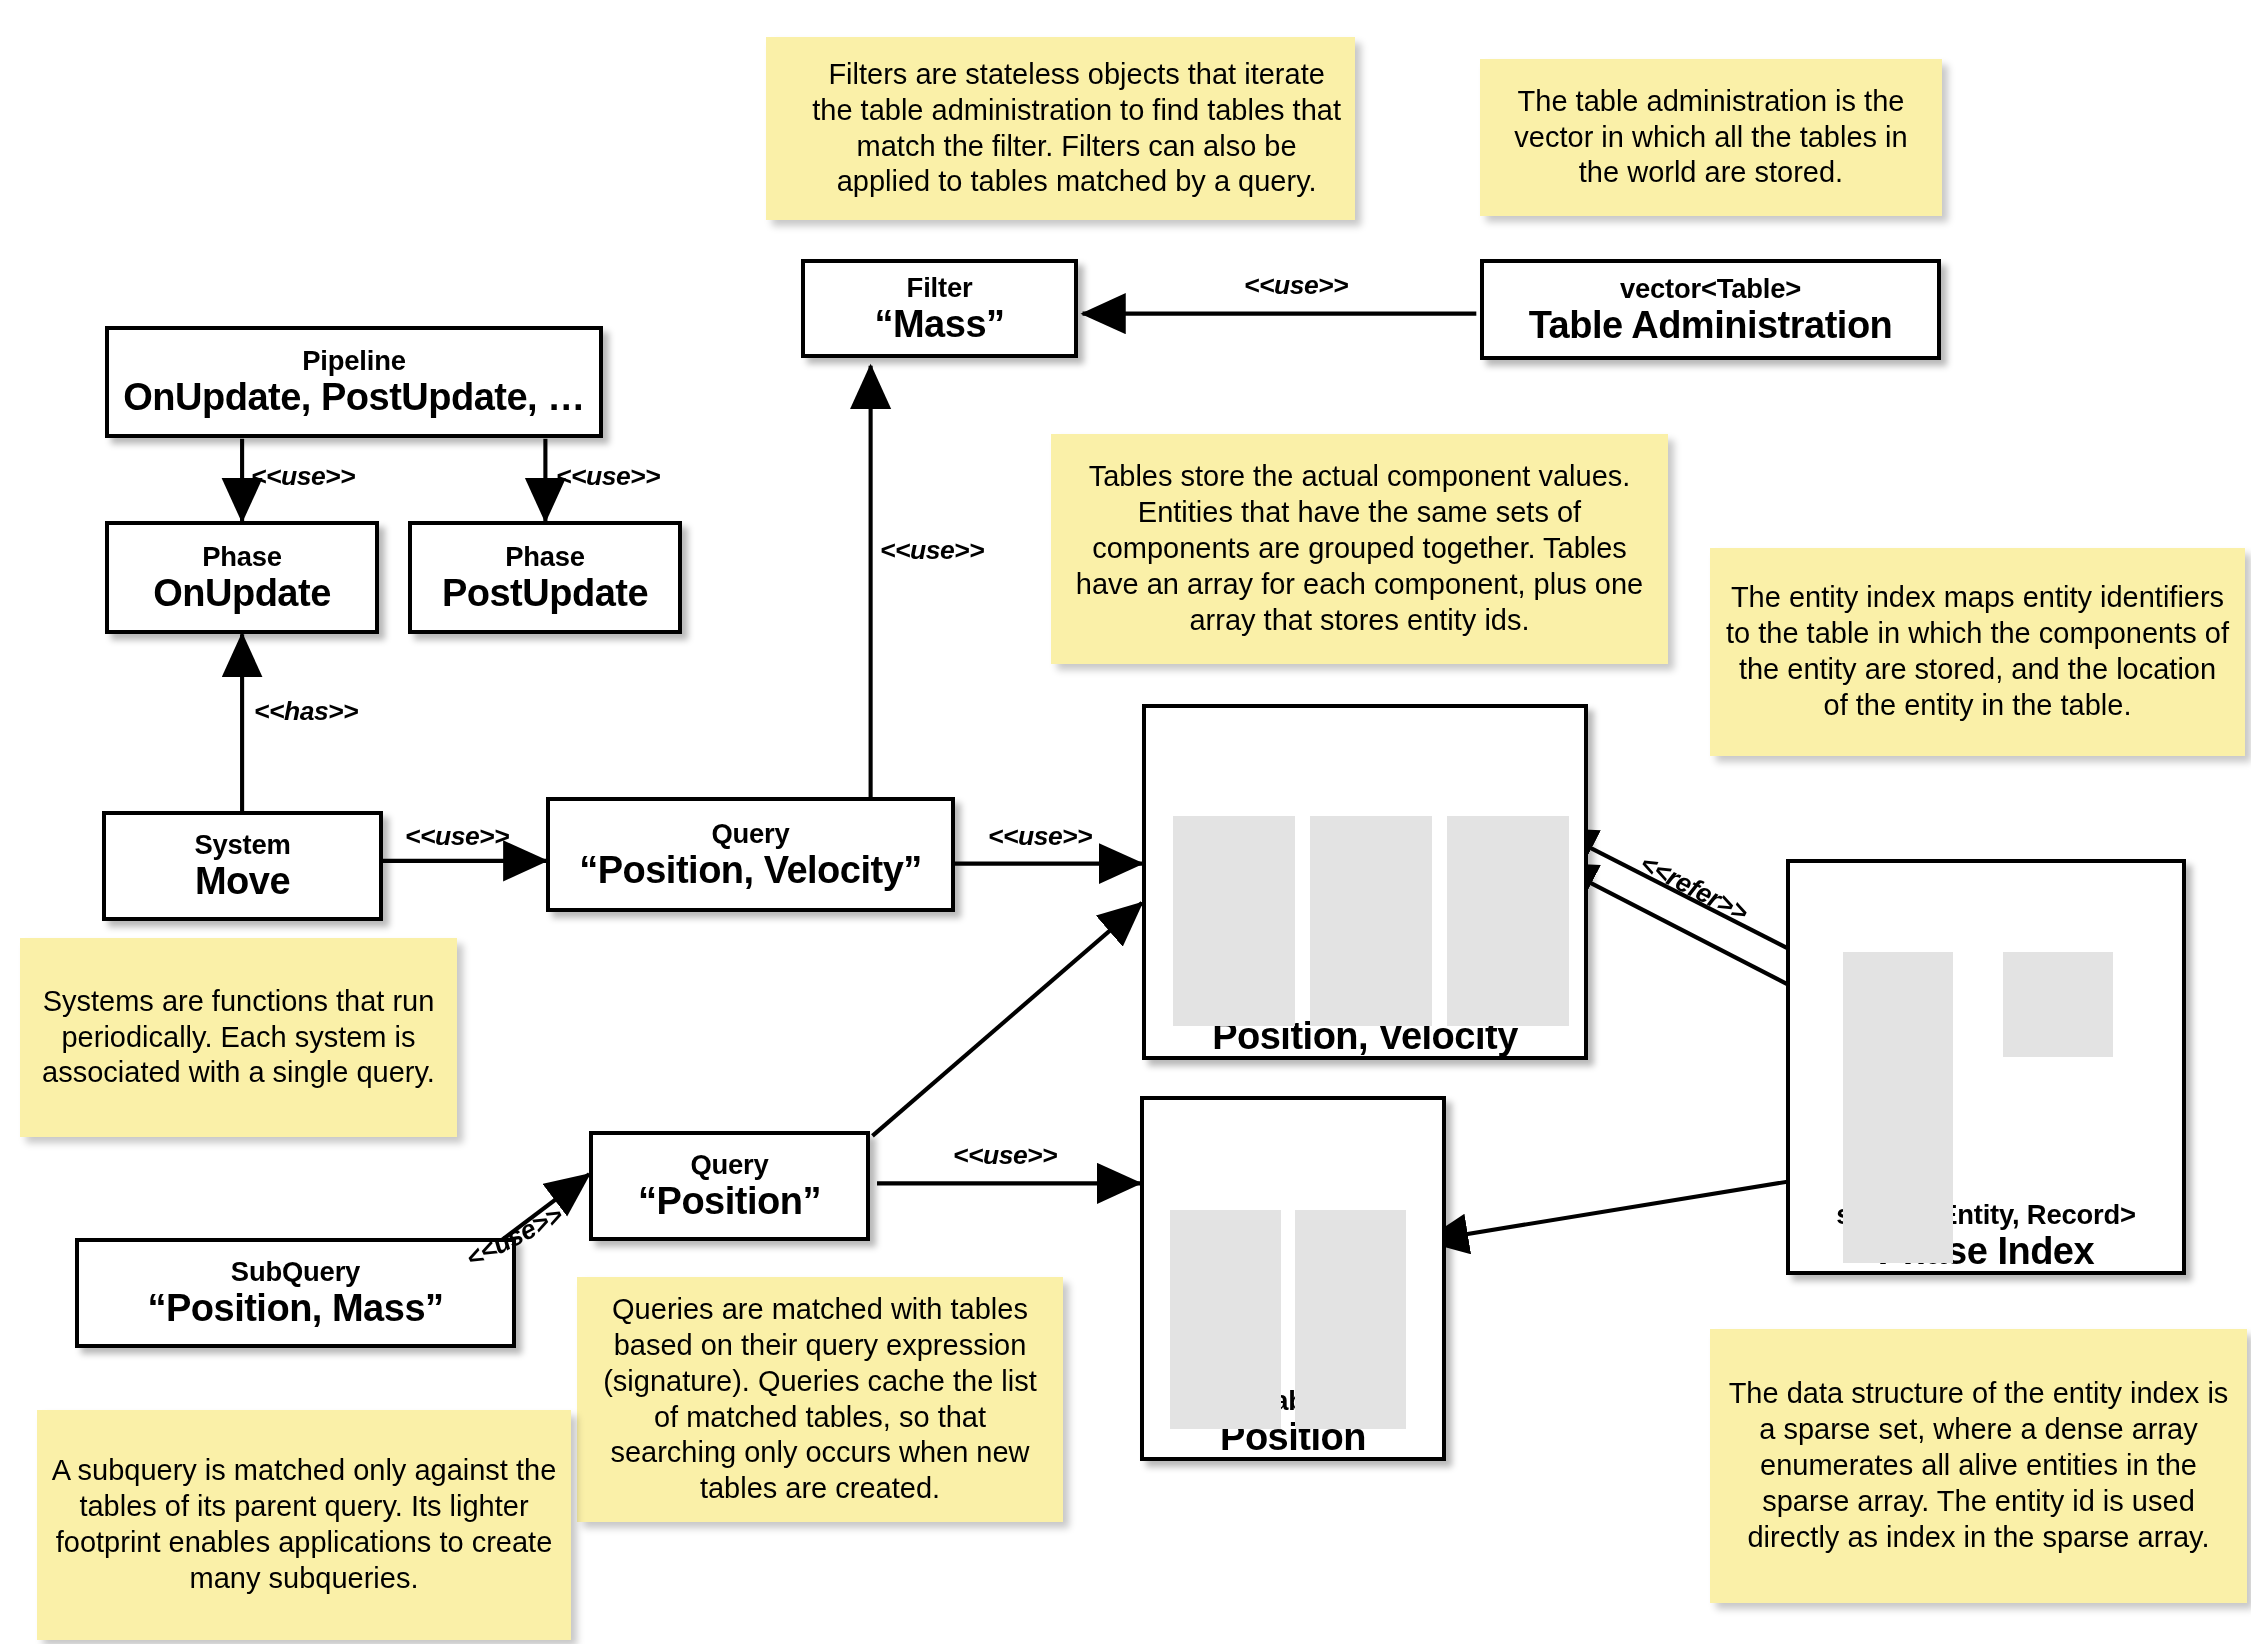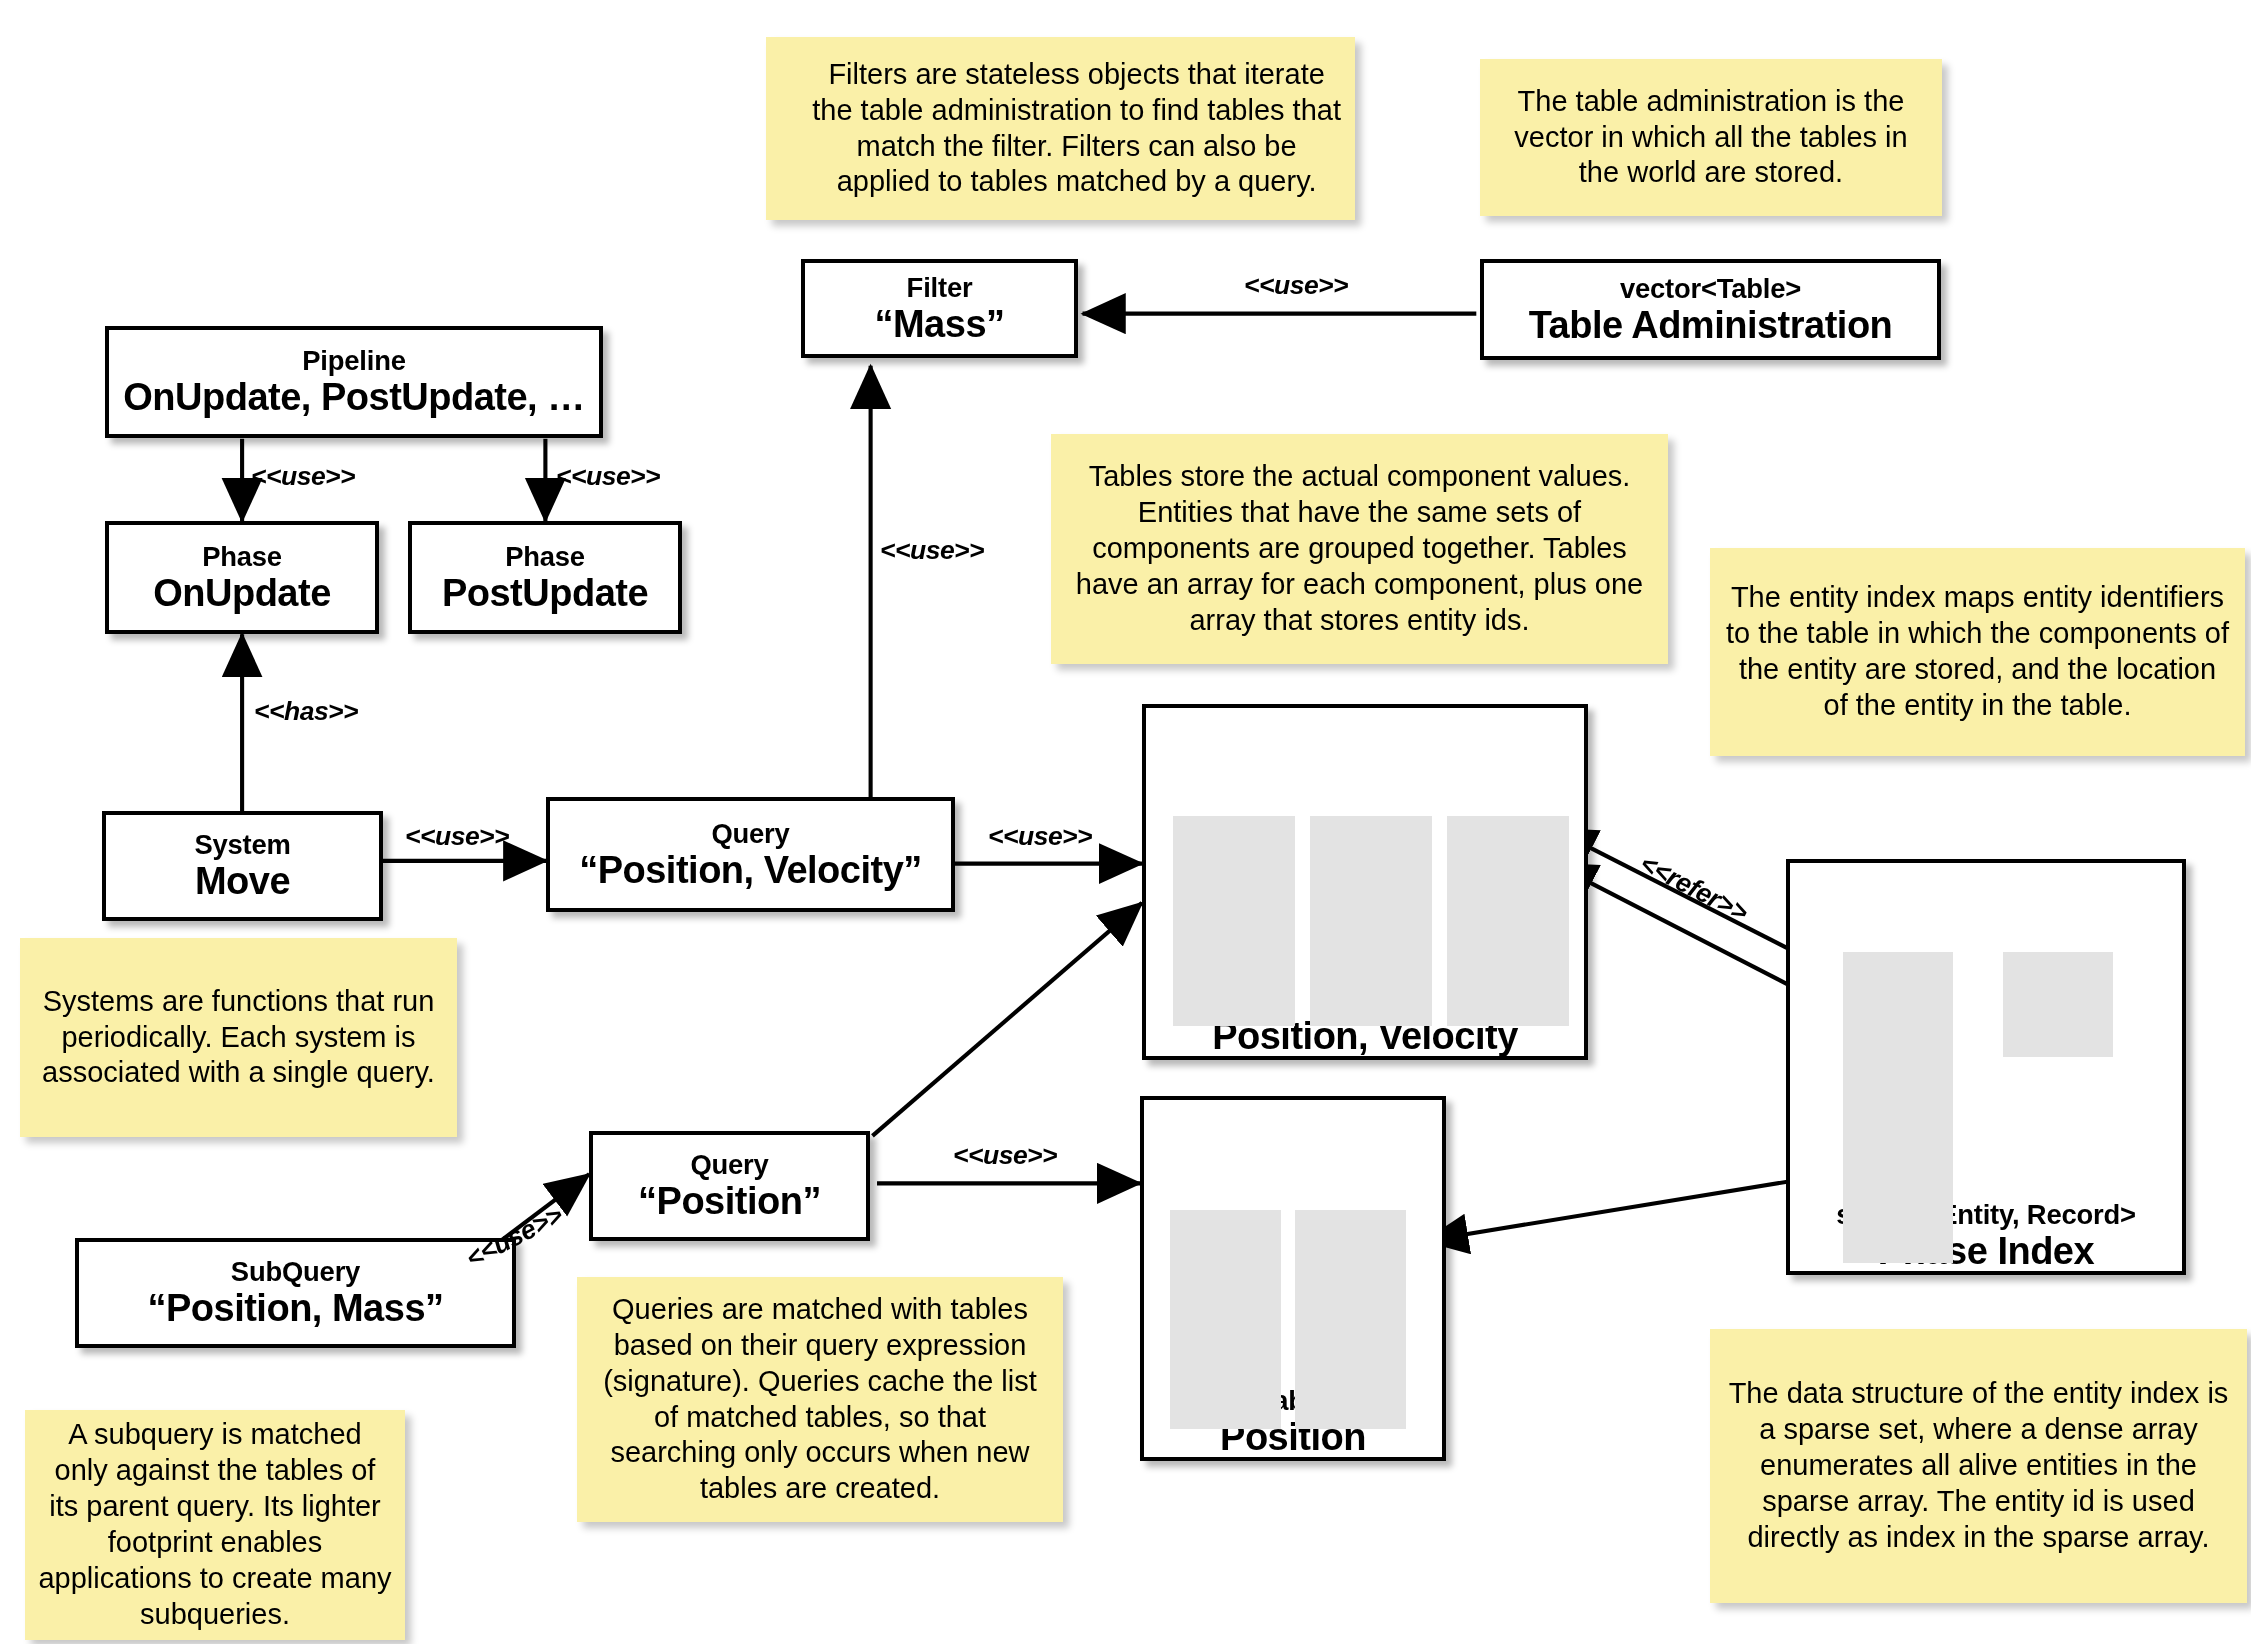--- a/index.html
+++ b/index.html
@@ -167,21 +167,21 @@
   <div class="note" style="left:1480px; top:59px; width:462px; height:157px;">The table administration is the vector in which all the tables in the world are stored.</div>
 
   <div class="note" style="left:1051px; top:434px; width:617px; height:230px;">Tables store the actual component values. Entities that have the same sets of components are grouped together. Tables have an array for each component, plus one array that stores entity ids.</div>
 
   <div class="note" style="left:1710px; top:548px; width:535px; height:208px;">The entity index maps entity identifiers to the table in which the components of the entity are stored, and the location of the entity in the table.</div>
 
   <div class="note" style="left:20px; top:938px; width:437px; height:199px;">Systems are functions that run periodically. Each system is associated with a single query.</div>
 
   <div class="note" style="left:577px; top:1277px; width:486px; height:245px;">Queries are matched with tables based on their query expression (signature). Queries cache the list of matched tables, so that searching only occurs when new tables are created.</div>
 
-  <div class="note" style="left:25px; top:1410px; width:380px; height:230px;">A subquery is matched only against the tables of its parent query. Its lighter footprint enables applications to create many subqueries.</div>
+  <div class="note" style="left:37px; top:1410px; width:534px; height:230px;">A subquery is matched only against the tables of its parent query. Its lighter footprint enables applications to create many subqueries.</div>
 
   <div class="note" style="left:1710px; top:1329px; width:537px; height:274px;">The data structure of the entity index is a sparse set, where a dense array enumerates all alive entities in the sparse array. The entity id is used directly as index in the sparse array.</div>
 
   <div class="uml-box" style="left:105px; top:326px; width:498px; height:112px;">
     <div class="uml-stereo">Pipeline</div>
     <div class="uml-title">OnUpdate, PostUpdate, …</div>
   </div>
 
   <div class="uml-box" style="left:105px; top:521px; width:274px; height:113px;">
     <div class="uml-stereo">Phase</div>

